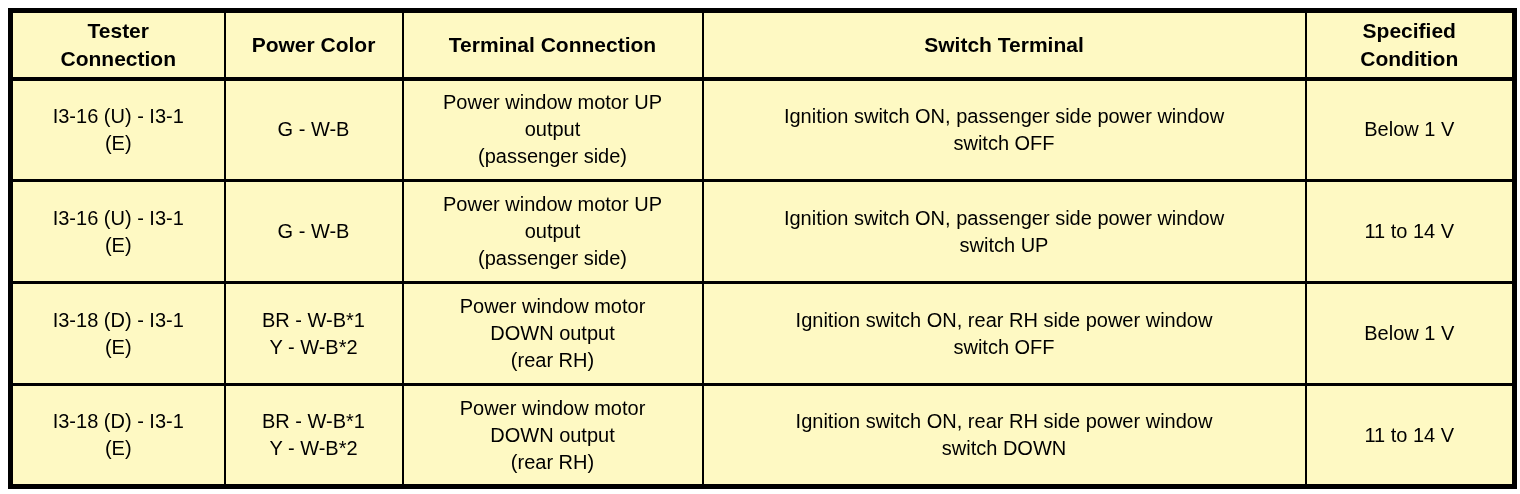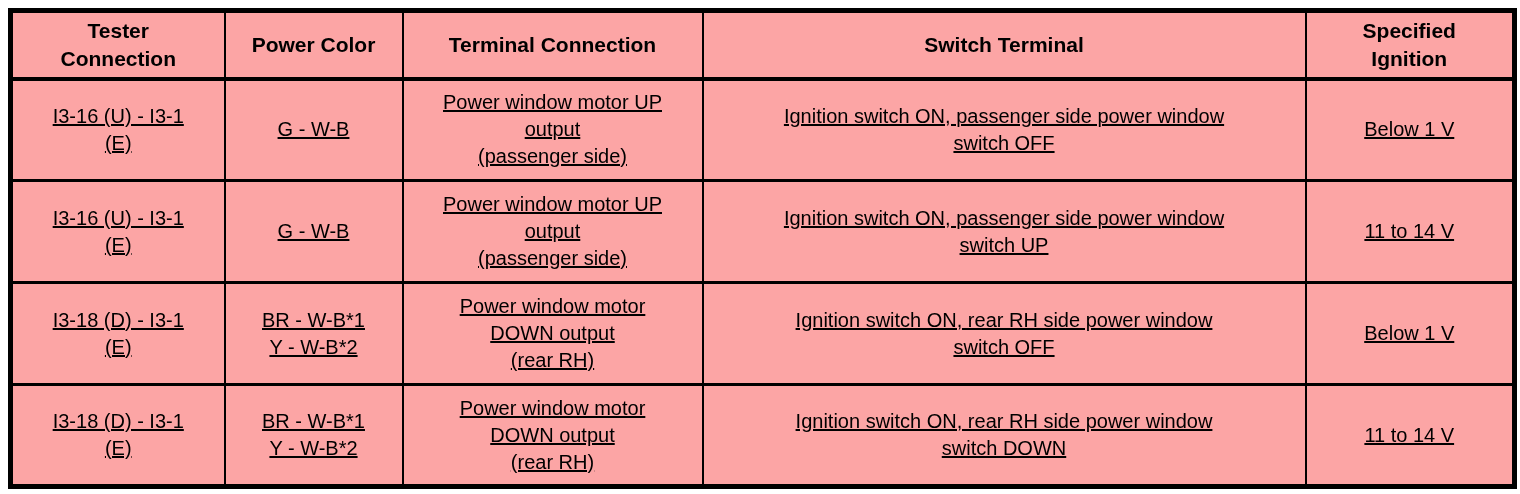--- a/index.html
+++ b/index.html
@@ -19,21 +19,21 @@
   }
   table.spec-table {
     position: absolute;
     left: 8px;
     top: 8px;
     width: 1504px;
     height: 478px;
     border-collapse: collapse;
     table-layout: fixed;
     border: 5px solid #000000;
-    background: #fca5a5;
+    background: #fef9c3;
   }
   table.spec-table th {
     border: 2px solid #000000;
     border-bottom: 4px solid #000000;
     font-weight: bold;
     font-size: 21px;
     line-height: 1.3;
     text-align: center;
     vertical-align: middle;
     white-space: pre-line;
@@ -47,21 +47,21 @@
     font-weight: normal;
     font-size: 20px;
     line-height: 1.35;
     text-align: center;
     vertical-align: middle;
     white-space: pre-line;
     padding: 4px 8px;
     color: #000000;
   }
   tr.header-row { height: 68px; }
-  tr.data-row   { height: 102px; text-decoration: underline; }
+  tr.data-row   { height: 102px; }
 </style>
 </head>
 <body>
 
 <div class="page">
   <table class="spec-table">
     <colgroup>
       <col style="width:214px">
       <col style="width:178px">
       <col style="width:300px">
@@ -69,21 +69,21 @@
       <col style="width:209px">
     </colgroup>
     <thead>
       <tr class="header-row">
         <th>Tester
 Connection</th>
         <th>Power Color</th>
         <th>Terminal Connection</th>
         <th>Switch Terminal</th>
         <th>Specified
-Ignition</th>
+Condition</th>
       </tr>
     </thead>
     <tbody>
       <tr class="data-row">
         <td>I3-16 (U) - I3-1
 (E)</td>
         <td>G - W-B</td>
         <td>Power window motor UP
 output
 (passenger side)</td>

